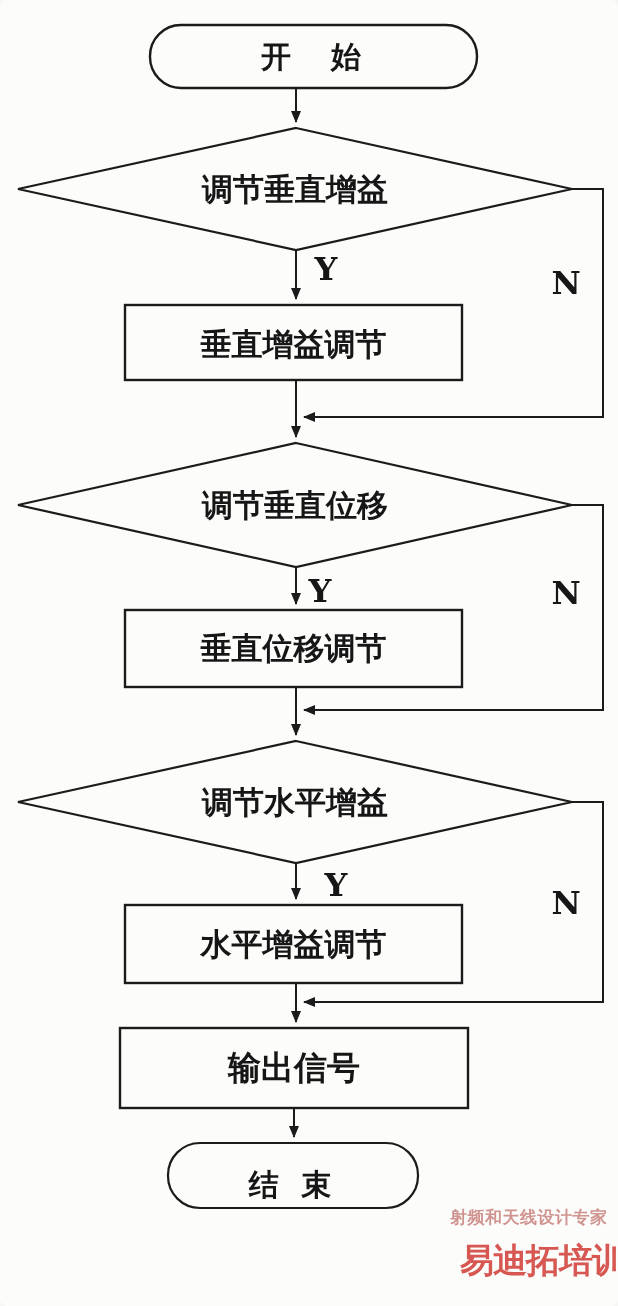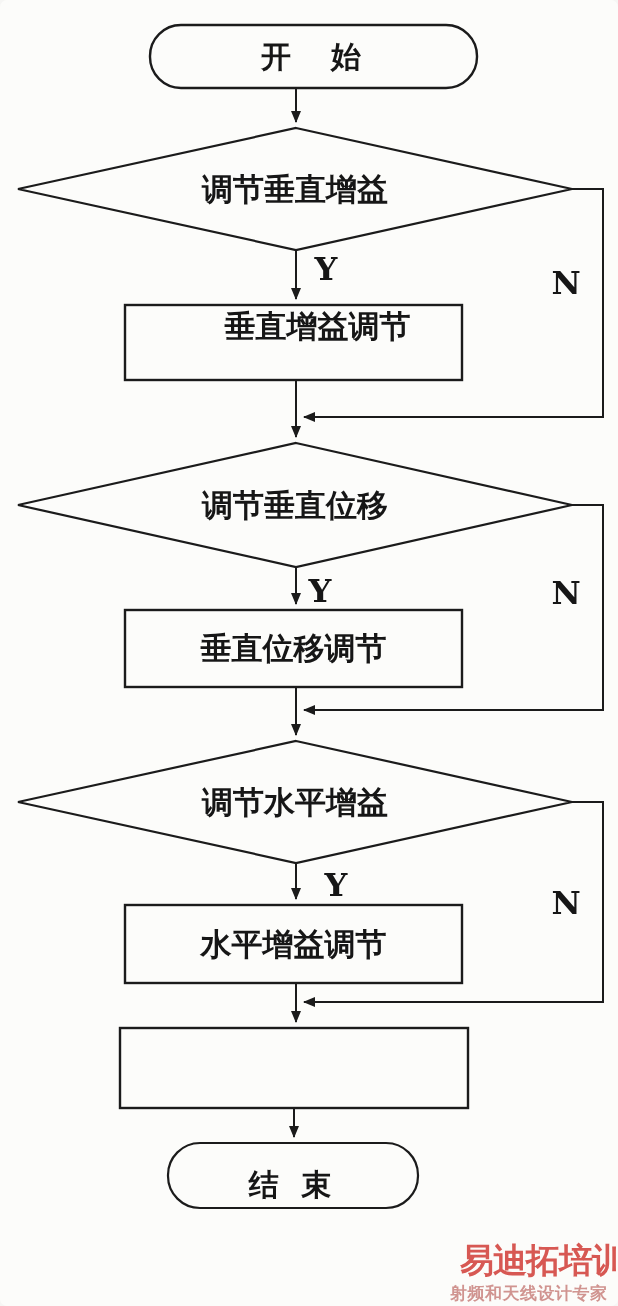--- a/index.html
+++ b/index.html
@@ -40,21 +40,21 @@
     font-family:"Liberation Sans","DejaVu Sans",sans-serif;
   }
   .wm-logo{
     position:absolute;left:452px;top:1238px;width:166px;height:46px;
     font-size:34px;font-weight:800;
     letter-spacing:-1px;
     opacity:.88;
     display:flex;align-items:center;justify-content:flex-start;margin-left:8px;
   }
   .wm-tagline{
-    position:absolute;left:450px;top:1282px;width:168px;height:22px;
+    position:absolute;left:450px;top:1206px;width:168px;height:22px;
     font-size:17px;font-weight:700;
     letter-spacing:0.5px;
     opacity:.85;
     display:flex;align-items:center;justify-content:flex-start;
   }
 </style>
 </head>
 <body>
 
 <div class="page">
@@ -108,38 +108,39 @@
   </svg>
 
   <div class="lbl terminator-text" style="left:150px;top:25px;width:327px;height:63px;">开　始</div>
 
   <div class="lbl node-text" style="left:18px;top:128px;width:554px;height:122px;">调节垂直增益</div>
 
   <div class="lbl branch-text" style="left:306px;top:252px;width:40px;height:36px;">Y</div>
 
   <div class="lbl branch-text" style="left:548px;top:266px;width:36px;height:36px;">N</div>
 
-  <div class="lbl node-text" style="left:125px;top:289px;width:337px;height:75px;margin-left:24px;">垂直增益调节</div>
+  <div class="lbl node-text" style="left:125px;top:307px;width:337px;height:75px;">垂直增益调节</div>
 
   <div class="lbl node-text" style="left:18px;top:443px;width:554px;height:124px;">调节垂直位移</div>
 
   <div class="lbl branch-text" style="left:300px;top:574px;width:40px;height:36px;">Y</div>
 
   <div class="lbl branch-text" style="left:548px;top:576px;width:36px;height:36px;">N</div>
 
   <div class="lbl node-text" style="left:18px;top:741px;width:554px;height:122px;">调节水平增益</div>
 
   <div class="lbl node-text" style="left:125px;top:610px;width:337px;height:77px;">垂直位移调节</div>
 
   <div class="lbl branch-text" style="left:316px;top:868px;width:40px;height:36px;">Y</div>
 
   <div class="lbl branch-text" style="left:548px;top:886px;width:36px;height:36px;">N</div>
 
   <div class="lbl node-text" style="left:125px;top:905px;width:337px;height:78px;">水平增益调节</div>
 
+  <div class="lbl node-text" style="left:120px;top:1028px;width:348px;height:80px;font-size:33px;">输出信号</div>
 
   <div class="lbl terminator-text" style="left:168px;top:1143px;width:250px;height:82px;letter-spacing:6px;">结 束</div>
 
   <div class="watermark wm-logo" style="color:#d2423c;">易迪拓培训</div>
   <div class="watermark wm-tagline" style="color:#c9827e;">射频和天线设计专家</div>
 
 
 </div>
 
 </body></html>

